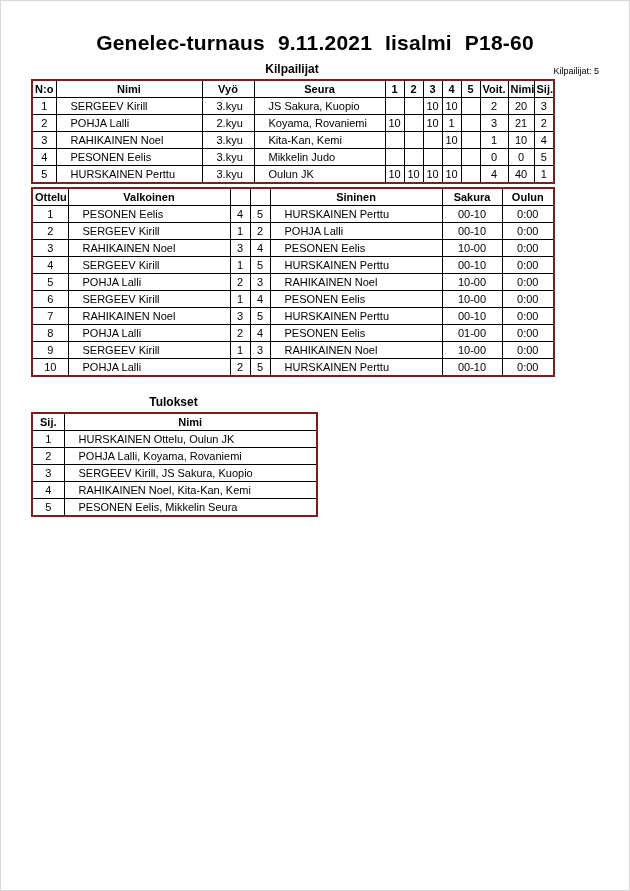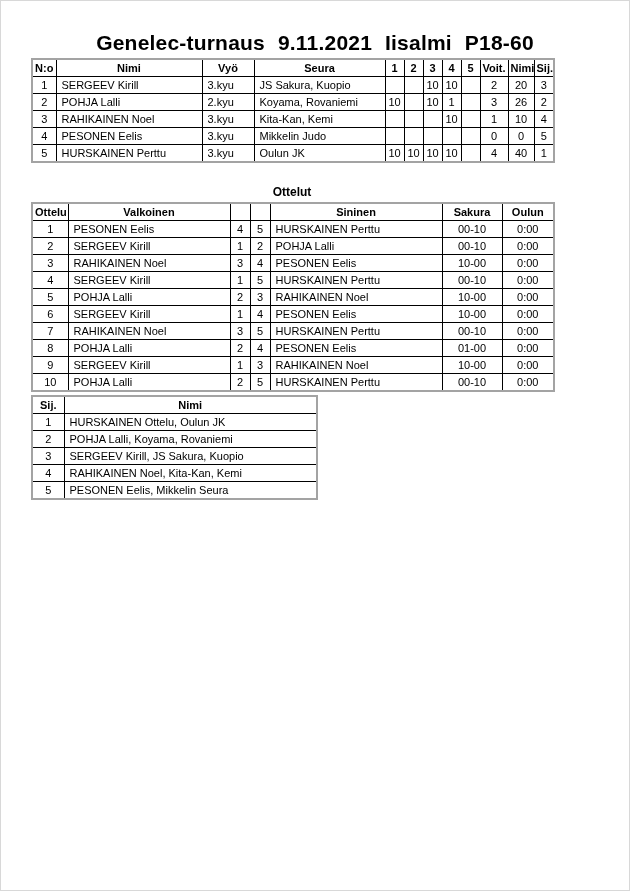--- a/index.html
+++ b/index.html
@@ -17,38 +17,42 @@
   .content{width:522px;margin-left:30px}
   .sec-head{position:relative;text-align:center;font-weight:700;font-size:12px}
   .sec-head.first{margin-top:7px}
   .sec-head.sec2{margin-top:22px}
   .sec-head.sec3{width:285px;margin-top:18px}
   .count{
     position:absolute;right:-46px;top:4px;
     font-weight:400;font-size:9px;white-space:nowrap;
   }
   table{border-collapse:collapse;table-layout:fixed;background:#fff}
-  .tbl{border:2px solid #a3a3a3;margin-top:3px}
+  .tbl{border:2px solid #7f1d1d;margin-top:3px}
   th,td{
     border:1px solid #000;font-size:11px;height:16px;
     padding:0 2px;overflow:hidden;white-space:nowrap;vertical-align:middle;
   }
   th{font-weight:700;text-align:center}
   .tc{text-align:center}
-  .tl{text-align:left;padding-left:5px}
+  .tl{text-align:left;padding-left:14px}
   .t1,.t2{width:522px}
   .t3{width:285px}
 </style>
 </head>
 <body>
 
 <h1 class="title">Genelec-turnaus 9.11.2021 Iisalmi P18-60</h1>
 
 <div class="content">
 
+  <div class="sec-head first">
+    <span>Kilpailijat</span>
+    <span class="count">Kilpailijat: 5</span>
+  </div>
 
   <table class="tbl t1">
     <colgroup>
       <col style="width:24px">
         <col style="width:146px">
         <col style="width:52px">
         <col style="width:131px">
       <col style="width:19px">
         <col style="width:19px">
         <col style="width:19px">
@@ -93,21 +97,21 @@
         <td class="tc">2</td>
         <td class="tl">POHJA Lalli</td>
         <td class="tl">2.kyu</td>
         <td class="tl">Koyama, Rovaniemi</td>
         <td class="tc">10</td>
         <td class="tc"></td>
         <td class="tc">10</td>
         <td class="tc">1</td>
         <td class="tc"></td>
         <td class="tc">3</td>
-        <td class="tc">26</td>
+        <td class="tc">21</td>
         <td class="tc">2</td>
       </tr>
       <tr>
         <td class="tc">3</td>
         <td class="tl">RAHIKAINEN Noel</td>
         <td class="tl">3.kyu</td>
         <td class="tl">Kita-Kan, Kemi</td>
         <td class="tc"></td>
         <td class="tc"></td>
         <td class="tc"></td>
@@ -141,23 +145,20 @@
         <td class="tc">10</td>
         <td class="tc">10</td>
         <td class="tc"></td>
         <td class="tc">4</td>
         <td class="tc">40</td>
         <td class="tc">1</td>
       </tr>
     </tbody>
   </table>
 
-  <div class="sec-head sec2">
-    <span>Ottelut</span>
-  </div>
 
   <table class="tbl t2">
     <colgroup>
       <col style="width:36px">
         <col style="width:162px">
         <col style="width:20px">
         <col style="width:20px">
       <col style="width:172px">
         <col style="width:60px">
         <col style="width:52px">
@@ -260,20 +261,23 @@
         <td class="tl">POHJA Lalli</td>
         <td class="tc">2</td>
         <td class="tc">5</td>
         <td class="tl">HURSKAINEN Perttu</td>
         <td class="tc">00-10</td>
         <td class="tc">0:00</td>
       </tr>
     </tbody>
   </table>
 
+  <div class="sec-head sec3">
+    <span>Tulokset</span>
+  </div>
 
   <table class="tbl t3">
     <colgroup>
       <col style="width:32px">
         <col style="width:253px">
     </colgroup>
     <thead>
       <tr>
         <th>Sij.</th>
         <th>Nimi</th>

